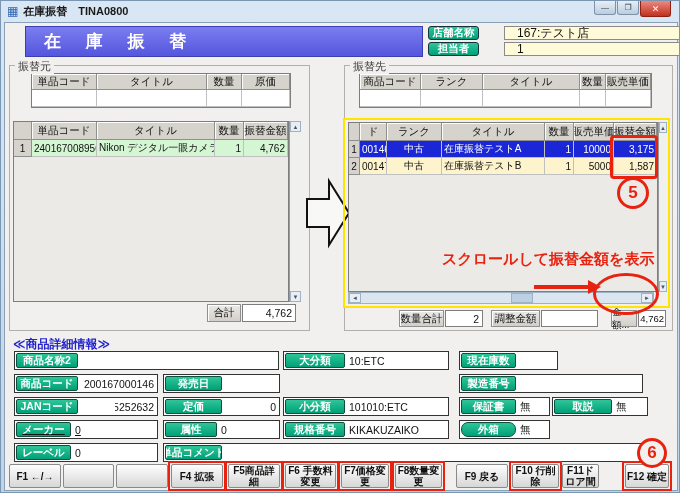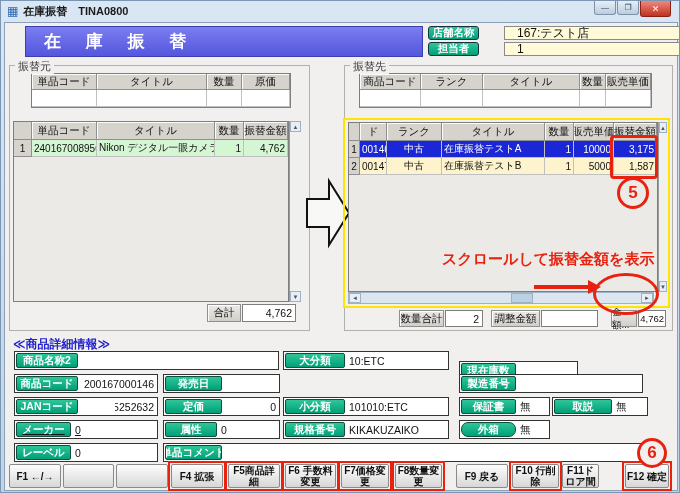--- a/index.html
+++ b/index.html
@@ -245,21 +245,21 @@
   <div class="abs dheading" style="left:12px;top:335px;">≪商品詳細情報≫</div>
 
   <div class="abs fg" style="left:13px;top:350px;width:265px;">
     <span class="fl" style="width:62px;">商品名称2</span>
     <span class="fv"></span>
   </div>
   <div class="abs fg" style="left:282px;top:350px;width:166px;">
     <span class="fl" style="width:60px;">大分類</span>
     <span class="fv">10:ETC</span>
   </div>
-  <div class="abs fg" style="left:458px;top:360px;width:119px;">
+  <div class="abs fg" style="left:458px;top:350px;width:99px;">
     <span class="fl" style="width:55px;">現在庫数</span>
     <span class="fv"></span>
   </div>
 
   <div class="abs fg" style="left:13px;top:373px;width:144px;">
     <span class="fl" style="width:62px;">商品コード</span>
     <span class="fv" style="justify-content:flex-end;">200167000146</span>
   </div>
   <div class="abs fg" style="left:162px;top:373px;width:117px;">
     <span class="fl" style="width:57px;">発売日</span>

